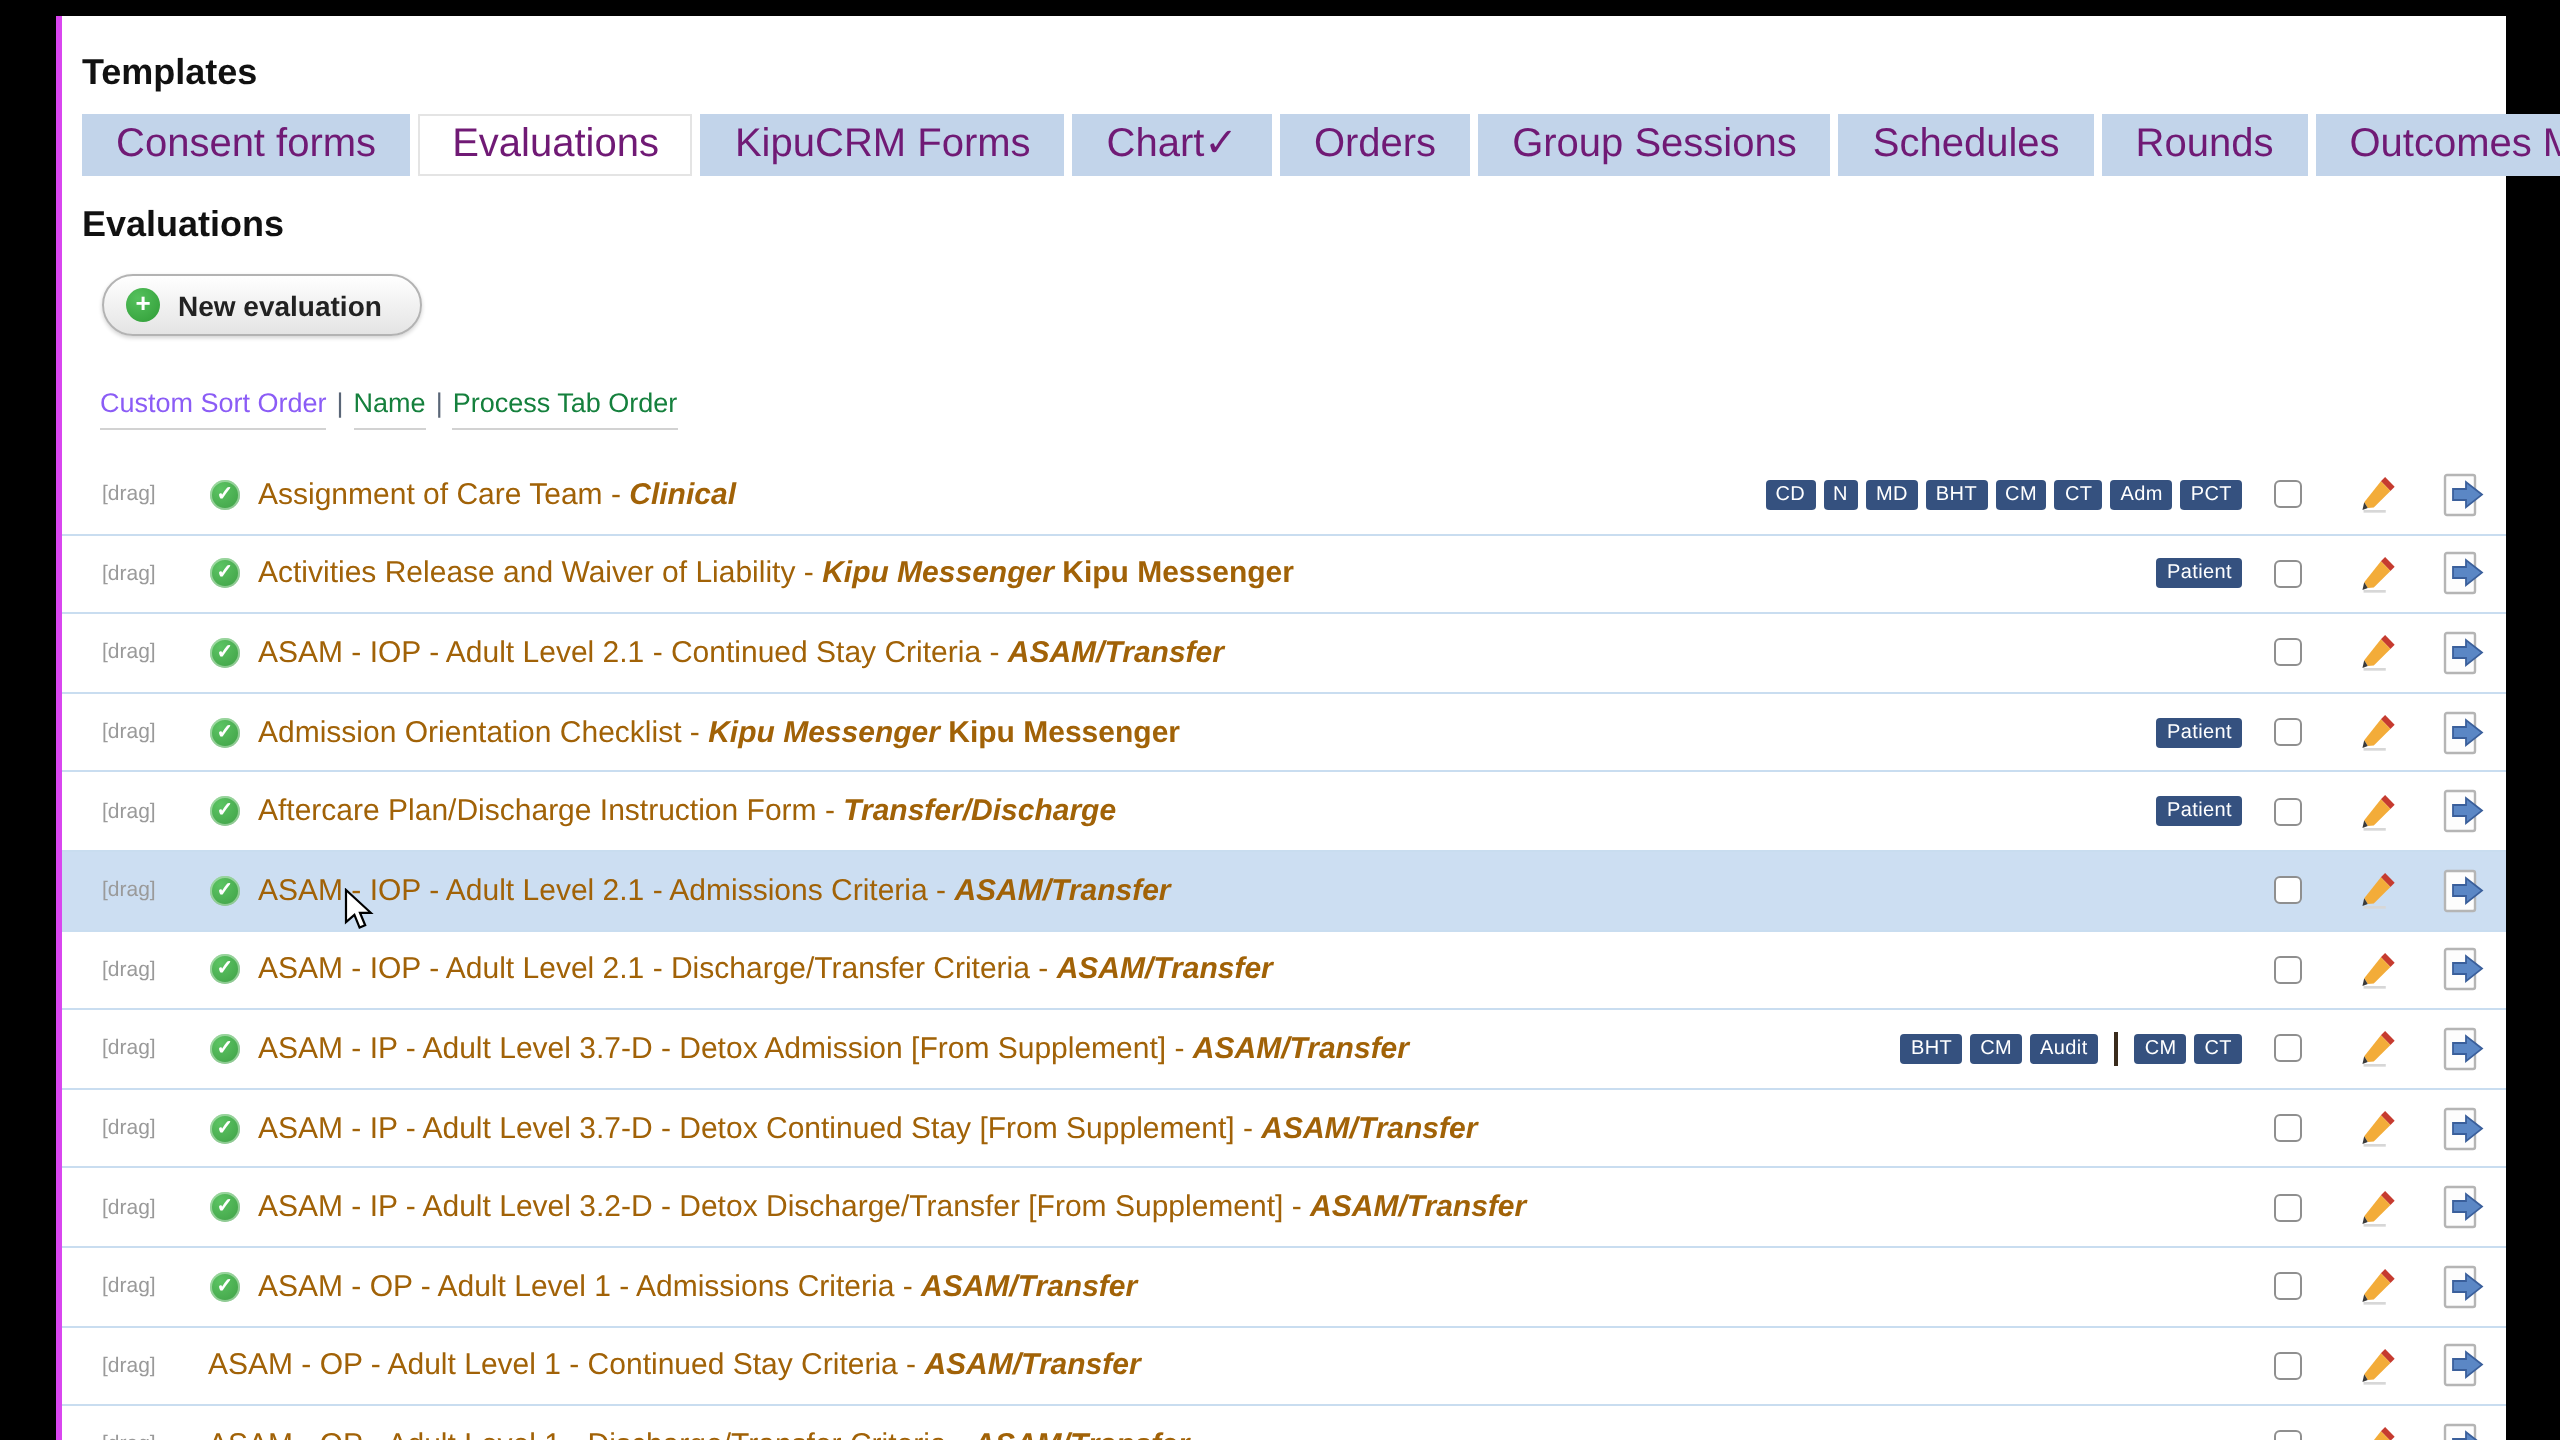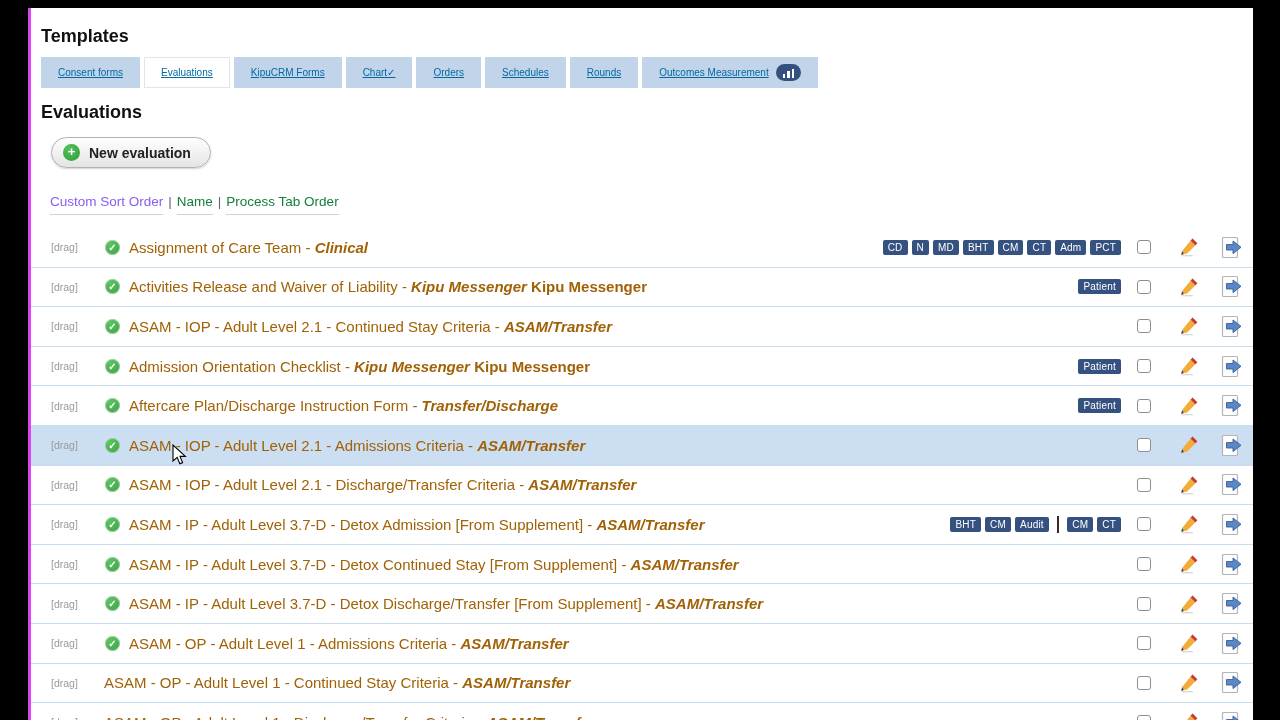--- a/index.html
+++ b/index.html
@@ -12,23 +12,23 @@
   .content {
     position:absolute; left:28px; top:8px; width:1225px; height:712px;
     background:#fff; border-left:3px solid #d946ef;
   }
   .page-title {
     margin:18px 0 0 10px; font-size:18px; font-weight:bold; color:#111;
   }
   
   .tabs { display:flex; gap:4px; margin:10px 0 0 10px; align-items:stretch; }
   .tab {
-    background:#c2d4ea; color:#0369a1; font-size:10px; line-height:19px;
+    background:#c2d4ea; color:#701a75; font-size:20px; line-height:19px;
     padding:5px 16px; border:1px solid transparent; white-space:nowrap;
-    display:flex; align-items:center; cursor:pointer;text-decoration:underline;
+    display:flex; align-items:center; cursor:pointer;
   }
   .tab.active { background:#fff; border:1px solid #e4e4e4; }
   .tab-pill {
     display:inline-flex; align-items:flex-end; justify-content:center; gap:2px;
     background:#34517e; border-radius:9px; height:17px; padding:3px 7px;
     margin-left:7px;
   }
   .tab-pill i { display:block; width:2.5px; background:#fff; }
   .tab-pill i:nth-child(1){height:4px;} .tab-pill i:nth-child(2){height:7px;} .tab-pill i:nth-child(3){height:9.5px;}
   
@@ -102,20 +102,23 @@
       <div class="tab">
         <span>KipuCRM Forms</span>
       </div>
       <div class="tab">
         <span>Chart✓</span>
       </div>
       <div class="tab">
         <span>Orders</span>
       </div>
       <div class="tab">
+        <span>Group Sessions</span>
+      </div>
+      <div class="tab">
         <span>Schedules</span>
       </div>
       <div class="tab">
         <span>Rounds</span>
       </div>
       <div class="tab">
         <span>Outcomes Measurement</span>
         <span class="tab-pill">
           <i></i>
           <i></i>
@@ -405,21 +408,21 @@
                 <rect x="1.5" y="1.5" width="15" height="20" rx="1" fill="#fdfdfd" stroke="#b5b5b5" stroke-width="1.2"></rect>
                 <path d="M5.5 8.5 L12 8.5 L12 5 L20 11.3 L12 17.6 L12 14 L5.5 14 Z" fill="#5b87c5" stroke="#3a5f9b" stroke-width="0.9"></path>
               </svg>
             </span>
           </div>
         </div>
       </div>
       <div class="row">
         <span class="drag">[drag]</span>
         <span class="check-icon">✓</span>
-        <span class="row-title"><span>ASAM - IP - Adult Level 3.7-D - Detox Discharge/Transfer [From Supplement] - </span><span class="t-em">ASAM/Transfer</span></span>
+        <span class="row-title"><span>ASAM - IP - Adult Level 3.2-D - Detox Discharge/Transfer [From Supplement] - </span><span class="t-em">ASAM/Transfer</span></span>
         <div class="right">
           <div class="col-cb">
             <div class="checkbox"></div>
           </div>
           <div class="col-pencil">
             <span>
               <svg class="icon-btn" width="20" height="20" viewBox="0 0 18 18">
                 <path d="M2.5 16.8 L12.5 16.8" stroke="#d7d7d7" stroke-width="1.2"></path>
                 <path d="M12.2 1.4 L16.5 5.7 L14.6 7.6 L10.3 3.3 Z" fill="#c63b2f"></path>
                 <path d="M10.3 3.3 L14.6 7.6 L7.1 15.1 L4.4 15.3 L2.8 12.7 Z" fill="#f3ac39"></path>

